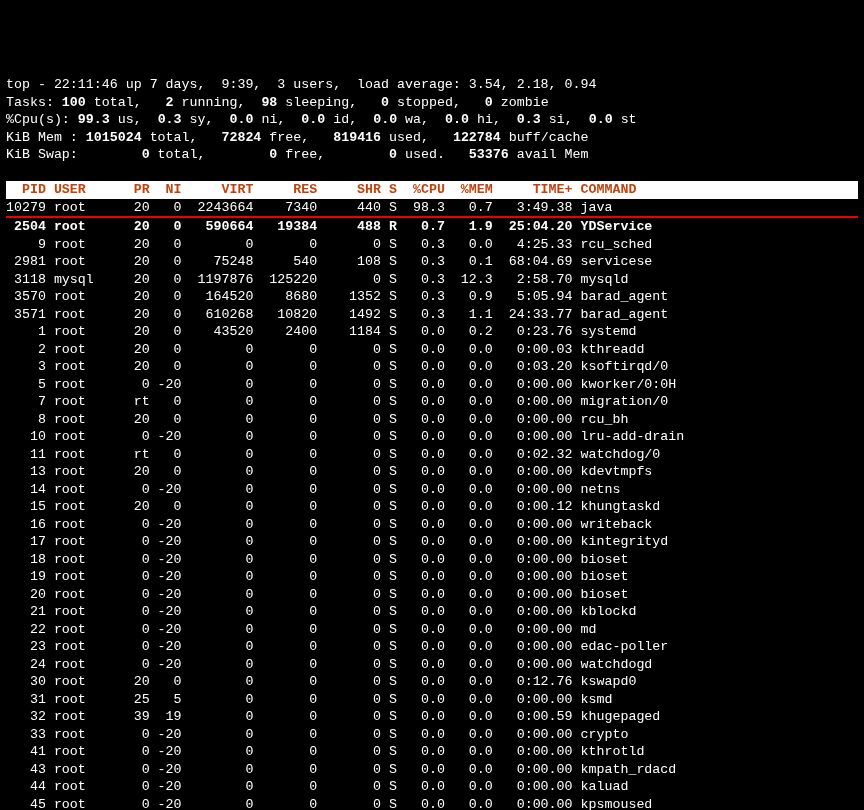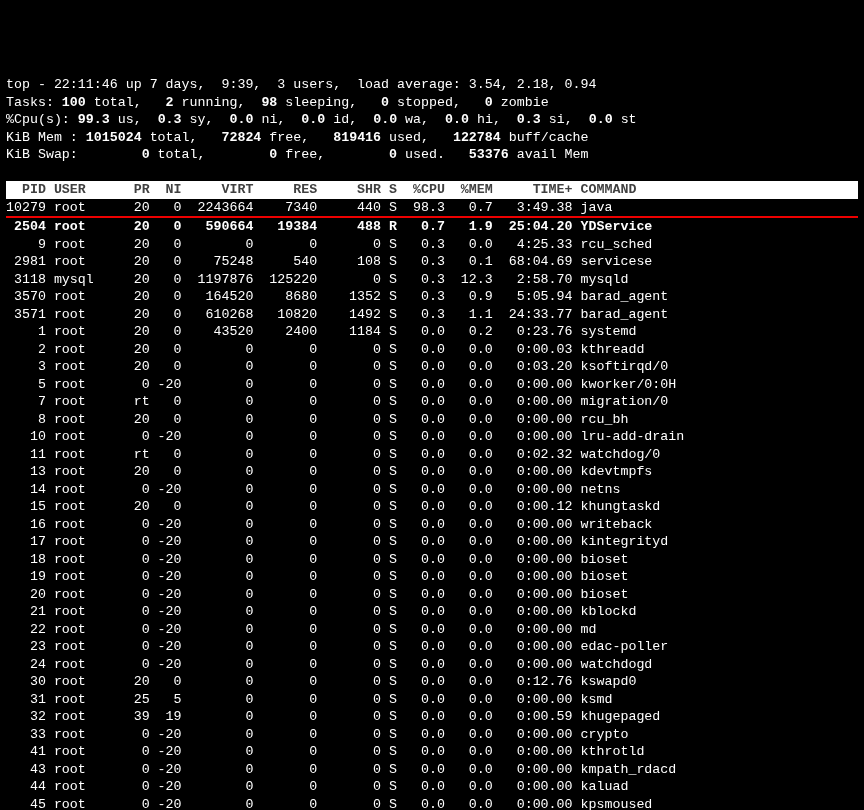--- a/index.html
+++ b/index.html
@@ -9,21 +9,21 @@
     color: #fff;
     font-family: "Courier New", monospace;
     font-size: 13.3px;
     line-height: 17.5px;
     white-space: pre;
     width: 864px;
     box-sizing: border-box;
   }
   .hdr-row {
     background: #fff;
-    color: #404040;
+    color: #c2410c;
     font-weight: bold;
   }
   .bold { font-weight: bold; font-family: Liberation Mono, monospace; }
   .redline {
     height: 2px;
     background: #e00;
     width: 100%;
     margin: 0;
   }
   .row { position: relative; }

